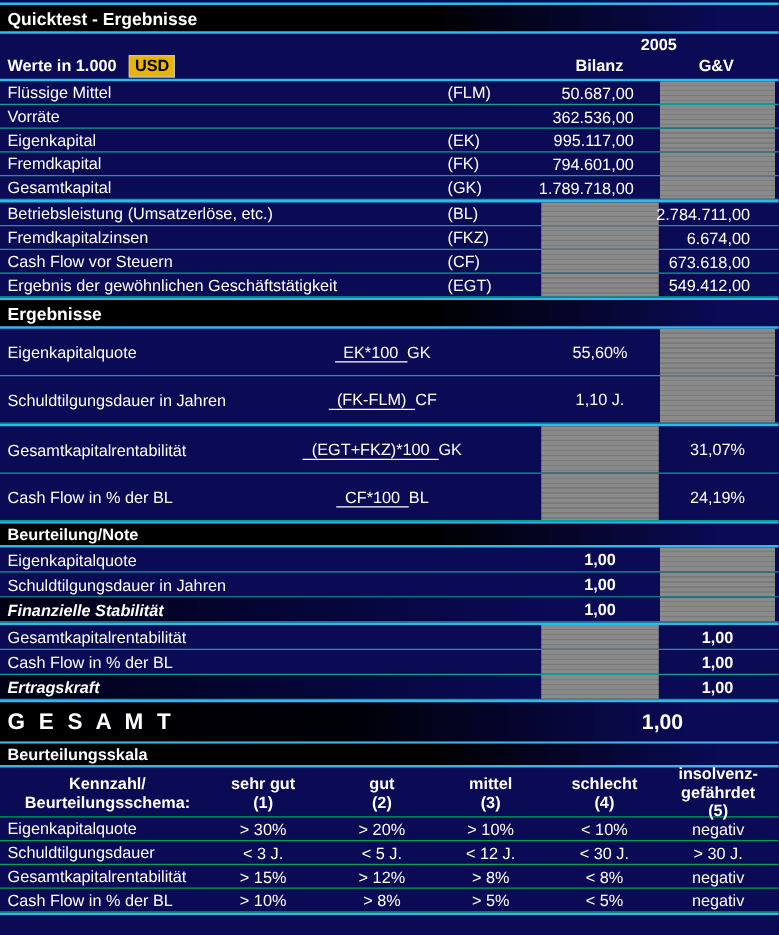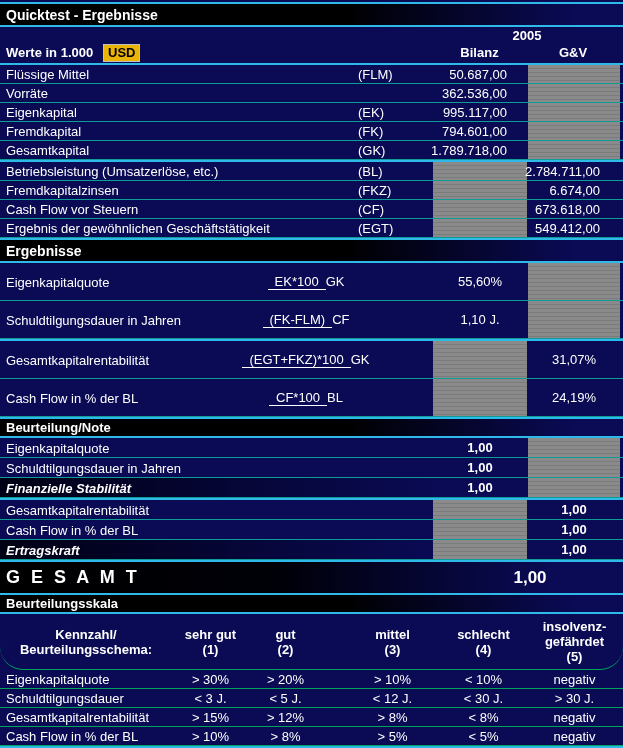--- a/index.html
+++ b/index.html
@@ -62,26 +62,26 @@
 
   
   .gesamt{
     position:relative;height:31px;display:flex;align-items:center;
     background:linear-gradient(90deg,#000000 0%,#000008 45%,#0a0a55 88%);
   }
   .gesamt .glabel{padding-left:6px;font-size:18px;font-weight:bold;letter-spacing:3px;white-space:nowrap;}
   .gesamt .gval{position:absolute;left:455px;width:150px;text-align:center;font-size:17px;font-weight:bold;}
 
   
-  .scalehdr{position:relative;height:56px;border-bottom:1px solid #00a35c;box-sizing:border-box;border-radius:23px;}
+  .scalehdr{position:relative;height:40px;border-bottom:1px solid #00a35c;box-sizing:border-box;}
   .shc{position:absolute;top:0;bottom:0;display:flex;align-items:center;justify-content:center;
        text-align:center;font-weight:bold;white-space:pre-line;line-height:15px;}
   .sc0{left:6px;width:160px;}
   .sc1{left:165px;width:91px;}
-  .sc2{left:240px;width:91px;}
+  .sc2{left:260px;width:91px;}
   .sc3{left:347px;width:91px;}
   .sc4{left:438px;width:91px;}
   .sc5{left:529px;width:91px;}
   .srow{position:relative;height:19px;box-sizing:border-box;border-bottom:1px solid #00a35c;}
   .sval{position:absolute;top:0;bottom:0;display:flex;align-items:center;justify-content:center;}
 </style>
 </head>
 <body>
 
 <div class="topgap"></div>

